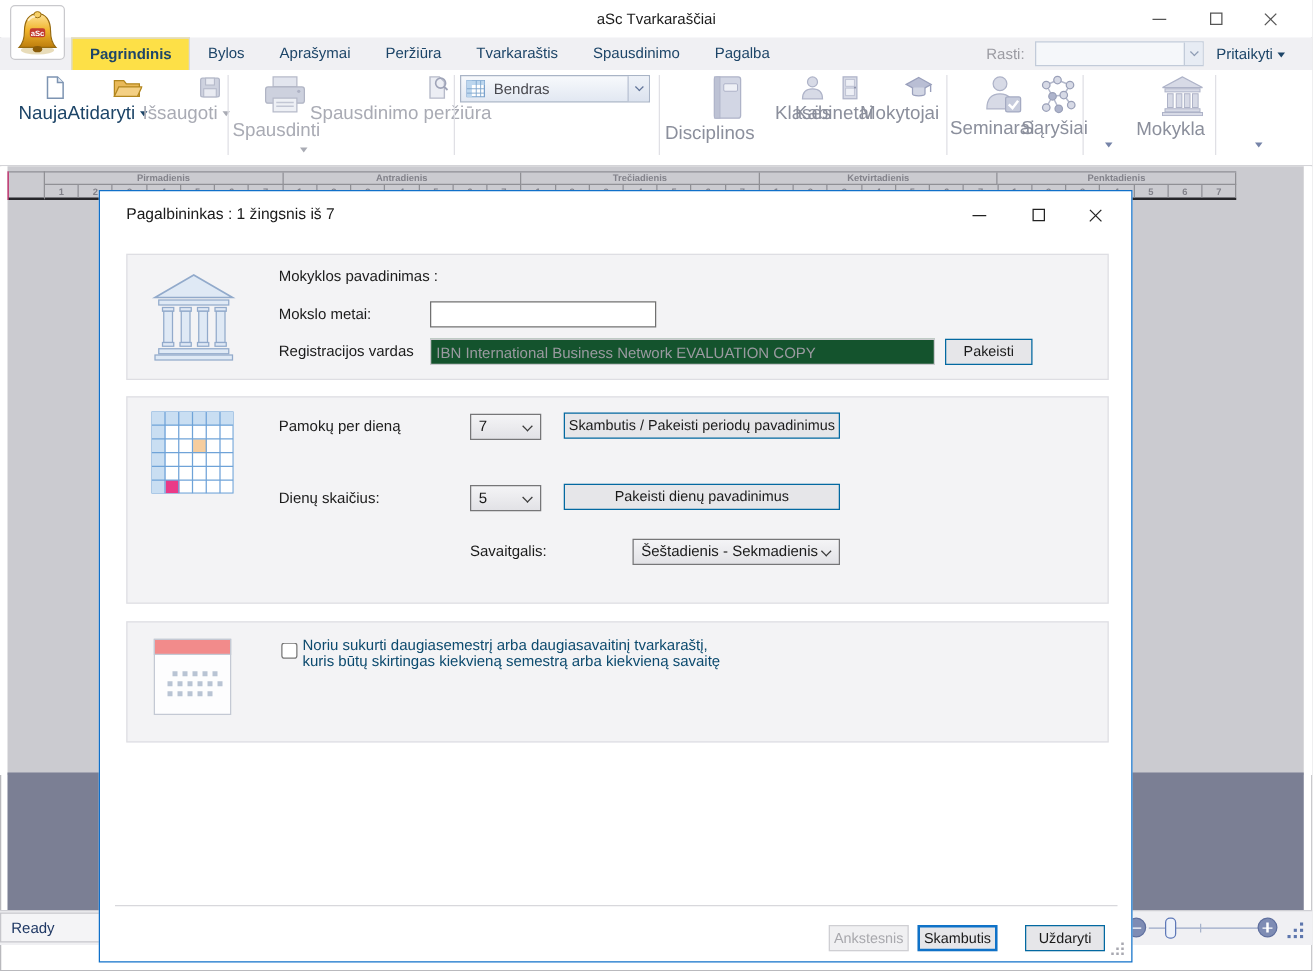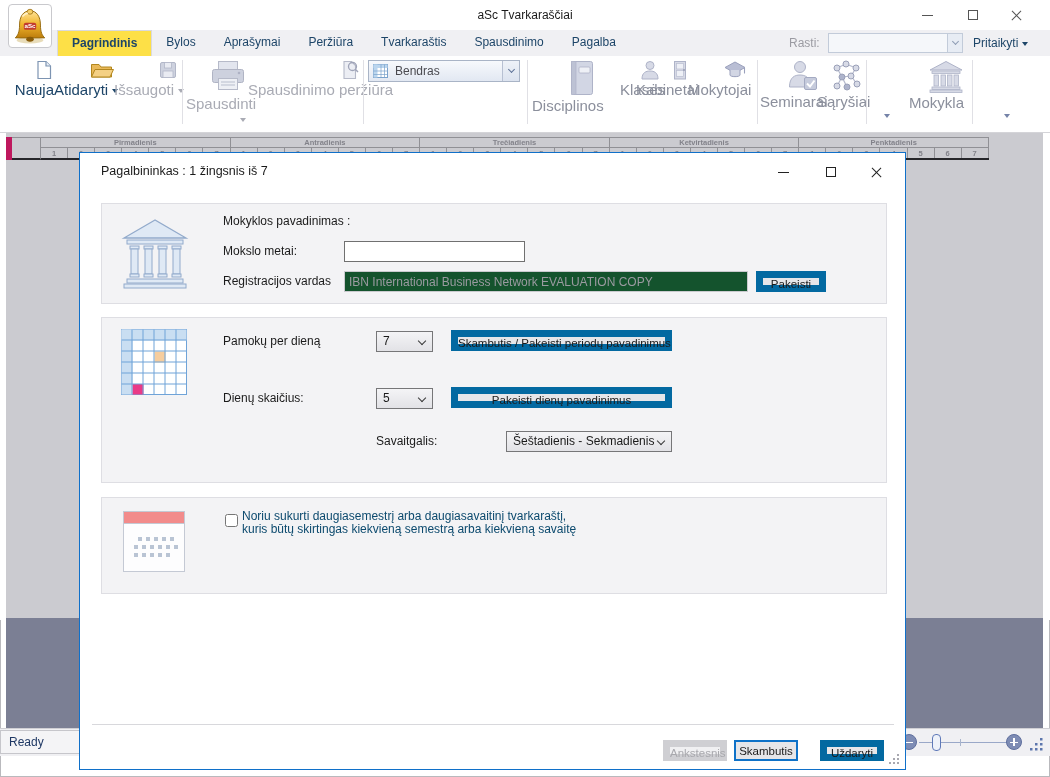--- a/index.html
+++ b/index.html
@@ -47,21 +47,21 @@
   .rmore{position:absolute;top:58px}
   .view-combo{position:absolute;left:368px;top:4px;width:152px;height:22px;background:linear-gradient(#f7f9fc,#e2e8f2);border:1px solid #a9b4c6}
   .view-combo .vc-icon{position:absolute;left:4px;top:3px}
   .view-combo .vc-text{position:absolute;left:26px;top:0;line-height:20px;font-size:12px;color:#4a4a50}
   .vc-btn{position:absolute;right:0;top:0;width:17px;height:20px;background:linear-gradient(#eef2f8,#dce3ef);border-left:1px solid #b7c0d2}
   .vc-btn .chev{border-color:#5f7398;right:5px;top:6px;width:5px;height:5px}
 
   
   .workspace{position:absolute;left:0;top:133px;width:100%;height:487px;background:#fff}
   .tt-bg{position:absolute;left:6px;top:0;width:1037px;height:100%;background:#cbcbd0}
-  .tt-header{position:absolute;left:6px;top:4px;width:983px;display:flex;border-left:6px solid #be185d}
+  .tt-header{position:absolute;left:6px;top:4px;width:983px;display:flex;border-left:1px solid #be185d}
   .tt-corner{width:29px;border-right:1px solid #909095;border-top:1px solid #909095;border-bottom:2px solid #26262a}
   .tt-cols{flex:1}
   .tt-dayrow{display:flex;height:11px;border-top:1px solid #909095}
   .tt-day{flex:1;border-right:1px solid #909095;border-bottom:1px solid #909095;font-size:7.5px;font-weight:bold;color:#82828a;text-align:center;line-height:10px;overflow:hidden}
   .tt-numrow{display:flex;height:12px;border-bottom:2px solid #26262a}
   .tt-num{flex:1;border-right:1px solid #909095;font-size:7.5px;font-weight:bold;color:#82828a;text-align:center;line-height:11px}
 
   .darkpanel{position:absolute;left:6px;top:618px;width:1037px;height:110px;background:#7b7f94}
 
   
@@ -79,21 +79,21 @@
   .dlg-title{position:absolute;left:21px;top:11px;font-size:12.5px;color:#1a1a1a}
   .dwc{position:absolute;top:8px;width:30px;height:22px;display:flex;align-items:center;justify-content:center}
   .dwc .g-min,.dwc .g-x1,.dwc .g-x2{background:#222}
   .dwc .g-max{border-color:#222}
   .group{position:absolute;left:21px;width:786px;background:#f3f3f5;border:1px solid #dedee3}
   .gicon{position:absolute}
   .flabel{position:absolute;left:143px;font-size:12px;color:#1b1b1b;white-space:nowrap}
   .txt{position:absolute;height:21px;border:1px solid #707070;background:#fff;font-size:12px;padding:0 4px;font-family:inherit;color:#111}
   .txt.focus{border:1px solid #2b7cd3}
   .txt:disabled{background:#14532d;border-color:#cacace;color:#9a9aa0}
-  .btn{position:absolute;height:21px;background:#e6e6e9;border:7px solid #0369a1;font-size:11.5px;font-family:inherit;color:#1a1a1a;white-space:nowrap}
+  .btn{position:absolute;height:21px;background:#e6e6e9;border:1px solid #0369a1;font-size:11.5px;font-family:inherit;color:#1a1a1a;white-space:nowrap}
   .btn.primary{border:2px solid #0f72c8}
   .btn:disabled{color:#a8a8ad;border-color:#cfcfd3;background:#f0f0f2}
   .combo{position:absolute;height:21px;background:linear-gradient(#f4f4f6,#e2e2e6);border:1px solid #767678;font-size:12px;line-height:19px;padding-left:6px;color:#1a1a1a;white-space:nowrap}
   .combo .chev{right:7px;top:6px}
   .cb{position:absolute;width:13px;height:13px;margin:0}
   .cbline{position:absolute;left:162px;font-size:12px;color:#0c4a6e;white-space:nowrap}
   .hsep{position:absolute;left:12px;width:802px;top:571px;height:1px;background:#d8d8dc}
   .dgrip{position:absolute;right:5px;bottom:4px}
 </style>
 </head>

